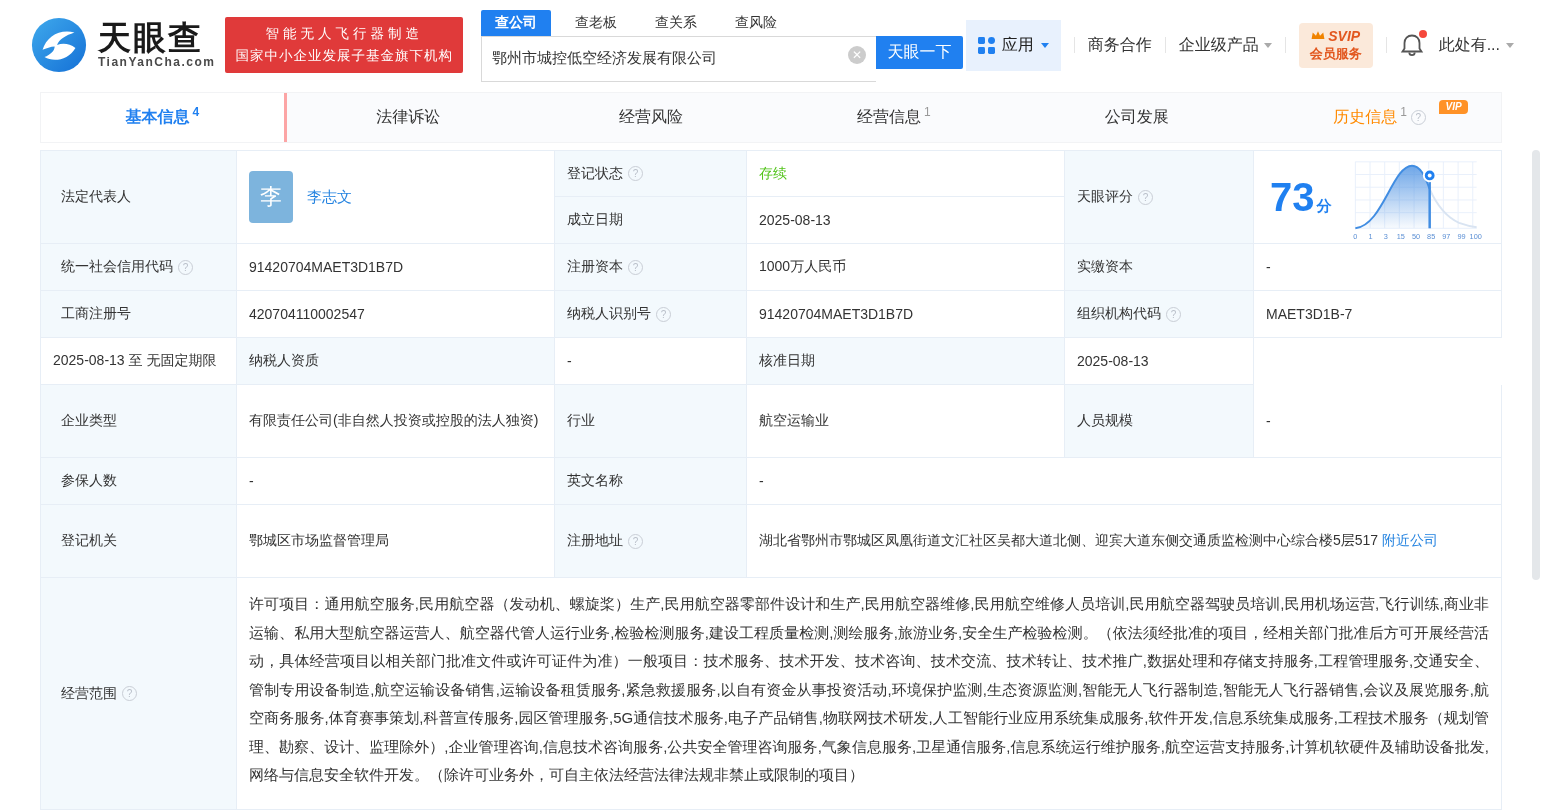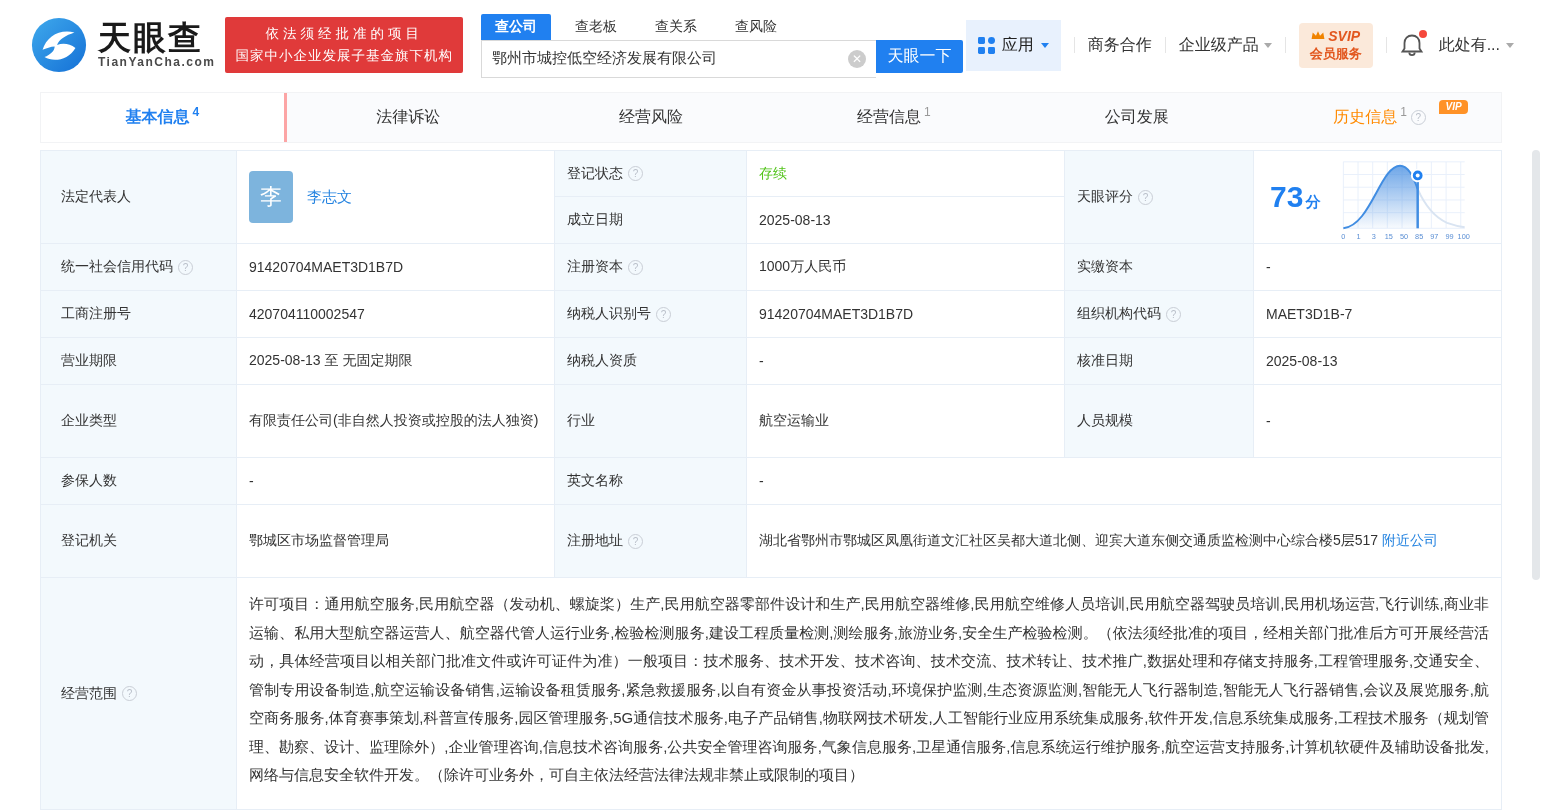--- a/index.html
+++ b/index.html
@@ -15,21 +15,21 @@
   .slogan { margin-left:10px; background:#e03a3a; color:#fff; border-radius:2px; padding:8px 10px; display:flex; flex-direction:column; gap:4px; align-items:center; }
   .slogan .l1 { font-size:13.5px; letter-spacing:4px; white-space:nowrap; }
   .slogan .l2 { font-size:13.5px; letter-spacing:1px; white-space:nowrap; }
 
   .searchbox { margin-left:18px; width:482px; }
   .stabs { display:flex; align-items:flex-end; gap:10px; height:27px; }
   .stab { font-size:14px; color:#333; padding:4px 14px; cursor:pointer; }
   .stab.active { background:#2080f0; color:#fff; border-radius:2px 2px 0 0; font-weight:bold; }
   .srow { display:flex; }
   .sinput-wrap { position:relative; flex:1; }
-  .sinput { width:100%; height:38px; border:1px solid #d9d9d9; border-right:none; font-size:15px; color:#333; padding:0 36px 0 10px; outline:none; font-family:inherit; }
+  .sinput { width:100%; height:46px; border:1px solid #d9d9d9; border-right:none; font-size:15px; color:#333; padding:0 36px 0 10px; outline:none; font-family:inherit; }
   .sclear { position:absolute; right:10px; top:10px; width:18px; height:18px; border-radius:50%; background:#ccc; color:#fff; font-size:12px; line-height:18px; text-align:center; cursor:pointer; }
   .sbtn { width:87px; height:33px; background:#2080f0; color:#fff; font-size:16px; border:none; cursor:pointer; border-radius:0 2px 2px 0; font-family:inherit; }
 
   .topnav { margin-left:auto; display:flex; align-items:center; gap:13px; }
   .divider { width:1px; height:16px; background:#e5e5e5; }
   .apps-btn { display:flex; align-items:center; gap:7px; background:#e8f1fd; border-radius:0; padding:15px 12px; cursor:pointer; }
   .apps-btn span { font-size:16px; color:#222; }
   .caret { width:0; height:0; border-left:4.5px solid transparent; border-right:4.5px solid transparent; border-top:5.5px solid #2080f0; }
   .caret.gray { border-top-color:#aaa; }
   .nav-link { font-size:16px; color:#333; cursor:pointer; white-space:nowrap; display:flex; align-items:center; gap:5px; }
@@ -54,21 +54,21 @@
   .tbl { margin:7px 40px 0; border-top:1px solid #e7eef6; border-left:1px solid #e7eef6; }
   .grow { display:grid; grid-template-columns:196px 318px 192px 318px 189px 1fr; }
   .cell { border-right:1px solid #e7eef6; border-bottom:1px solid #e7eef6; display:flex; align-items:center; font-size:14px; color:#333; padding:8px 12px; gap:5px; }
   .lbl { background:#f3f9fd; }
   .c1 { padding-left:20px; }
   .val { background:#fff; }
   .dash { color:#333; }
   .link { color:#2483e0; cursor:pointer; text-decoration:none; }
   .avatar { width:44px; height:52px; border-radius:4px; background:#7db4dd; color:#fff; font-size:22px; display:flex; align-items:center; justify-content:center; flex:none; }
   .green { color:#52c41a; }
-  .score-num { font-size:30px; font-weight:bold; color:#2080f0; line-height:1; }
+  .score-num { font-size:40px; font-weight:bold; color:#2080f0; line-height:1; }
   .score-unit { font-size:15px; color:#2080f0; font-weight:bold; margin-left:2px; }
   .scope-text { font-size:15px; line-height:28.5px; color:#333; text-align:justify; }
   .addr { line-height:1.7; display:block; }
 
   .scrollbar-thumb { position:absolute; right:2px; top:150px; width:8px; height:430px; background:#e4e7ea; border-radius:4px; }
 </style>
 </head>
 <body>
 
 <div class="page">
@@ -84,21 +84,21 @@
           </defs>
         <circle cx="30" cy="30" r="28" fill="url(#lg)"></circle>
         <path d="M13,35 C17,21 31,13 46,17 C37,20 30,24 28,30 C34,27.5 41,28.5 47,33 C40,45 25,48.5 15,42.5 C21,40 25.5,36 25.5,31.5 C21.5,31.5 16.5,33.5 13,35 Z" fill="#fff"></path>
       </svg>
       <div class="logo-txtcol">
         <span class="logo-name">天眼查</span>
         <span class="logo-domain">TianYanCha.com</span>
       </div>
     </div>
     <div class="slogan">
-      <span class="l1">依法须经批准的项目</span>
+      <span class="l1">智能无人飞行器制造</span>
       <span class="l2">国家中小企业发展子基金旗下机构</span>
     </div>
 
     <div class="searchbox">
       <div class="stabs">
         <span class="stab active">查公司</span>
         <span class="stab">查老板</span>
         <span class="stab">查关系</span>
         <span class="stab">查风险</span>
       </div>
@@ -256,21 +256,20 @@
       </div>
       <div class="cell val">91420704MAET3D1B7D</div>
       <div class="cell lbl">
         <span>组织机构代码</span>
           <span class="helpq">?</span>
       </div>
       <div class="cell val">MAET3D1B-7</div>
     </div>
 
     <div class="grow" style="grid-template-rows:47px;">
-      <div class="cell lbl c1">营业期限</div>
       <div class="cell val">2025-08-13 至 无固定期限</div>
       <div class="cell lbl">纳税人资质</div>
       <div class="cell val dash">-</div>
       <div class="cell lbl">核准日期</div>
       <div class="cell val">2025-08-13</div>
     </div>
 
     <div class="grow" style="grid-template-rows:73px;">
       <div class="cell lbl c1">企业类型</div>
       <div class="cell val" style="line-height:1.7">有限责任公司(非自然人投资或控股的法人独资)</div>

